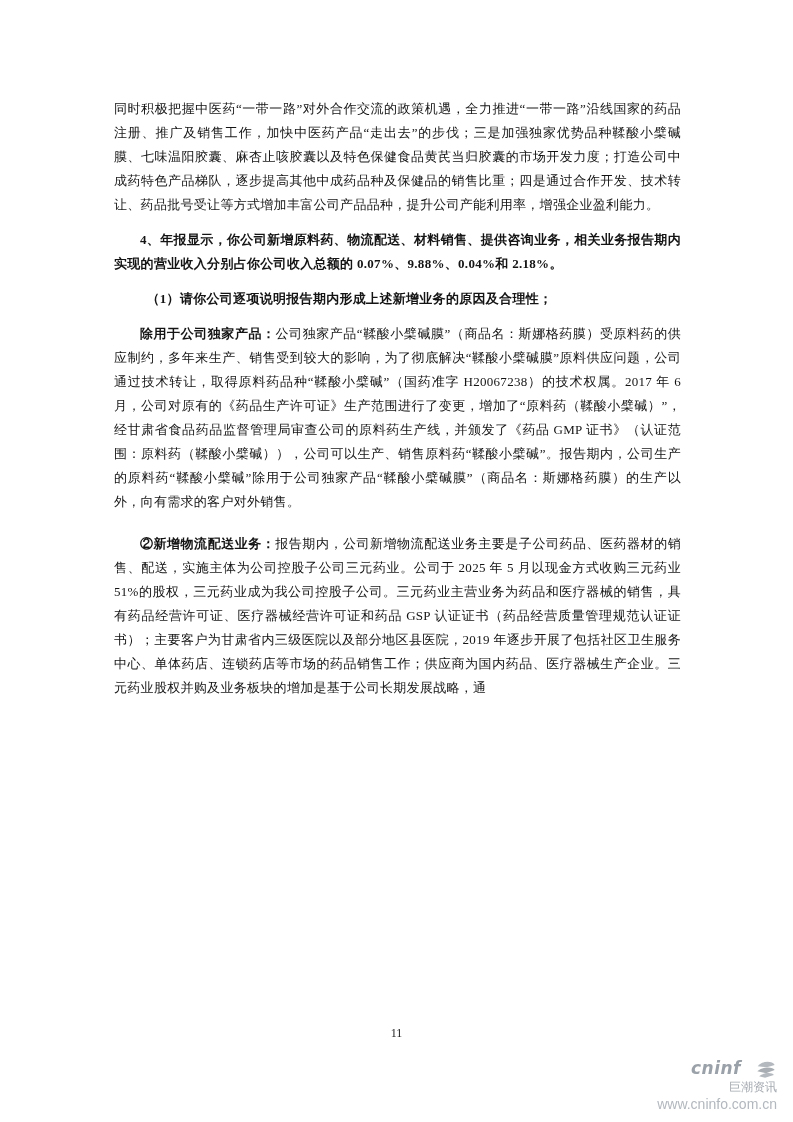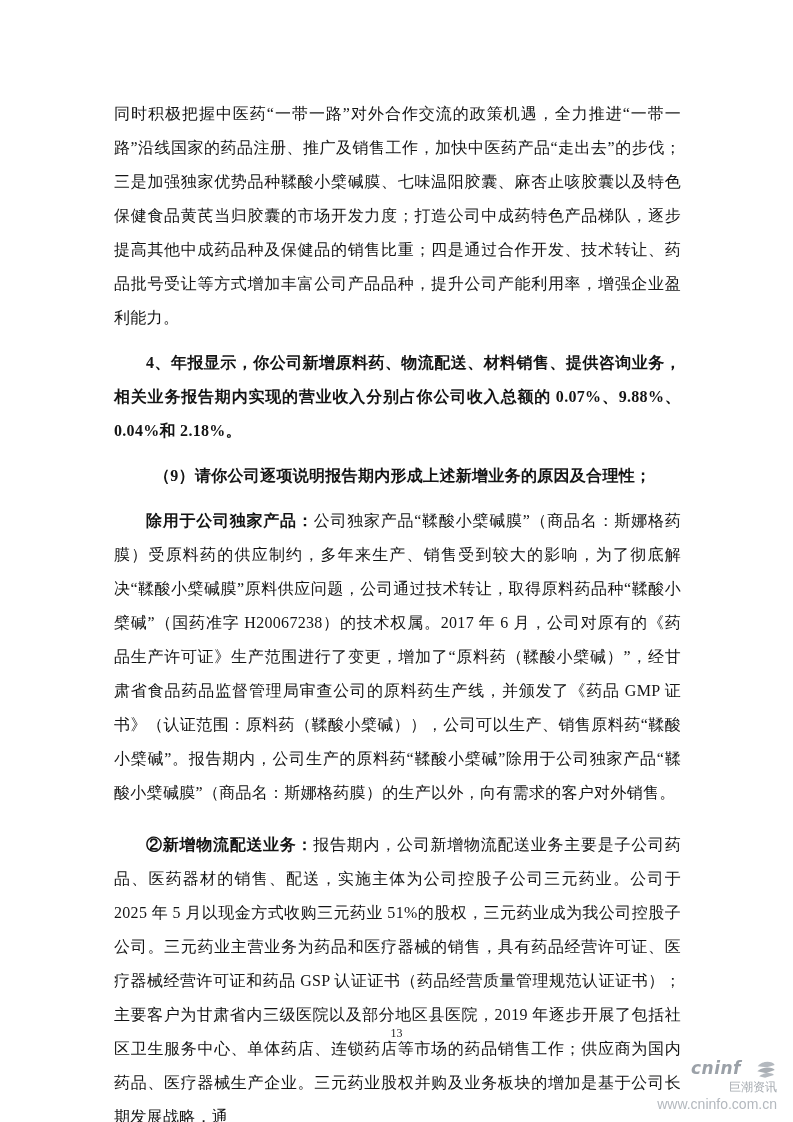--- a/index.html
+++ b/index.html
@@ -14,22 +14,22 @@
     color: #141414;
     overflow: hidden;
   }
   .content {
     position: absolute;
     left: 114px;
     right: 112px;
     top: 97px;
   }
   p.para {
-    font-size: 16px;
-    line-height: 34px;
+    font-size: 13px;
+    line-height: 24px;
     text-align: justify;
     text-indent: 2em;
     letter-spacing: 0.3px;
   }
   p.para.first { text-indent: 0; }
   p.para.bold { font-weight: bold; }
   p.para.indent-lg { text-indent: 2.5em; }
   .para + .para { margin-top: 11px; }
   .para.gap-lg { margin-top: 18px; }
   .lead { font-weight: bold; }
@@ -81,30 +81,30 @@
 <body>
 
 <div class="page">
 
   <div class="content">
 
     <p class="para first">同时积极把握中医药“一带一路”对外合作交流的政策机遇，全力推进“一带一路”沿线国家的药品注册、推广及销售工作，加快中医药产品“走出去”的步伐；三是加强独家优势品种鞣酸小檗碱膜、七味温阳胶囊、麻杏止咳胶囊以及特色保健食品黄芪当归胶囊的市场开发力度；打造公司中成药特色产品梯队，逐步提高其他中成药品种及保健品的销售比重；四是通过合作开发、技术转让、药品批号受让等方式增加丰富公司产品品种，提升公司产能利用率，增强企业盈利能力。</p>
 
     <p class="para bold">4、年报显示，你公司新增原料药、物流配送、材料销售、提供咨询业务，相关业务报告期内实现的营业收入分别占你公司收入总额的 0.07%、9.88%、0.04%和 2.18%。</p>
 
-    <p class="para bold indent-lg">（9）请你公司逐项说明报告期内形成上述新增业务的原因及合理性；</p>
+    <p class="para bold indent-lg">（1）请你公司逐项说明报告期内形成上述新增业务的原因及合理性；</p>
 
 
     <p class="para"><span class="lead">除用于公司独家产品：</span><span>公司独家产品“鞣酸小檗碱膜”（商品名：斯娜格药膜）受原料药的供应制约，多年来生产、销售受到较大的影响，为了彻底解决“鞣酸小檗碱膜”原料供应问题，公司通过技术转让，取得原料药品种“鞣酸小檗碱”（国药准字 H20067238）的技术权属。2017 年 6 月，公司对原有的《药品生产许可证》生产范围进行了变更，增加了“原料药（鞣酸小檗碱）”，经甘肃省食品药品监督管理局审查公司的原料药生产线，并颁发了《药品 GMP 证书》（认证范围：原料药（鞣酸小檗碱）），公司可以生产、销售原料药“鞣酸小檗碱”。报告期内，公司生产的原料药“鞣酸小檗碱”除用于公司独家产品“鞣酸小檗碱膜”（商品名：斯娜格药膜）的生产以外，向有需求的客户对外销售。</span></p>
 
     <p class="para gap-lg"><span class="lead">②新增物流配送业务：</span><span>报告期内，公司新增物流配送业务主要是子公司药品、医药器材的销售、配送，实施主体为公司控股子公司三元药业。公司于 2025 年 5 月以现金方式收购三元药业 51%的股权，三元药业成为我公司控股子公司。三元药业主营业务为药品和医疗器械的销售，具有药品经营许可证、医疗器械经营许可证和药品 GSP 认证证书（药品经营质量管理规范认证证书）；主要客户为甘肃省内三级医院以及部分地区县医院，2019 年逐步开展了包括社区卫生服务中心、单体药店、连锁药店等市场的药品销售工作；供应商为国内药品、医疗器械生产企业。三元药业股权并购及业务板块的增加是基于公司长期发展战略，通</span></p>
 
   </div>
 
-  <div class="page-number">13</div>
+  <div class="page-number">11</div>
 
   <div class="logo">
     <div class="logo-top">
       <span class="logo-text">cninf</span>
       <svg class="logo-icon" viewBox="0 0 24 24" width="22" height="22" aria-hidden="true">
         <path d="M3 9 C8 2.5, 19 3, 21.5 7.5 L13 10 Z" fill="#b4b9bf"></path>
         <path d="M2.5 14.5 C7.5 9, 20 9.5, 21.5 13 L12 16.5 Z" fill="#a9aeb4"></path>
         <path d="M4.5 20 C9.5 15.5, 19 15.5, 20.5 18.5 L11 21.5 Z" fill="#b4b9bf"></path>
       </svg>
     </div>

